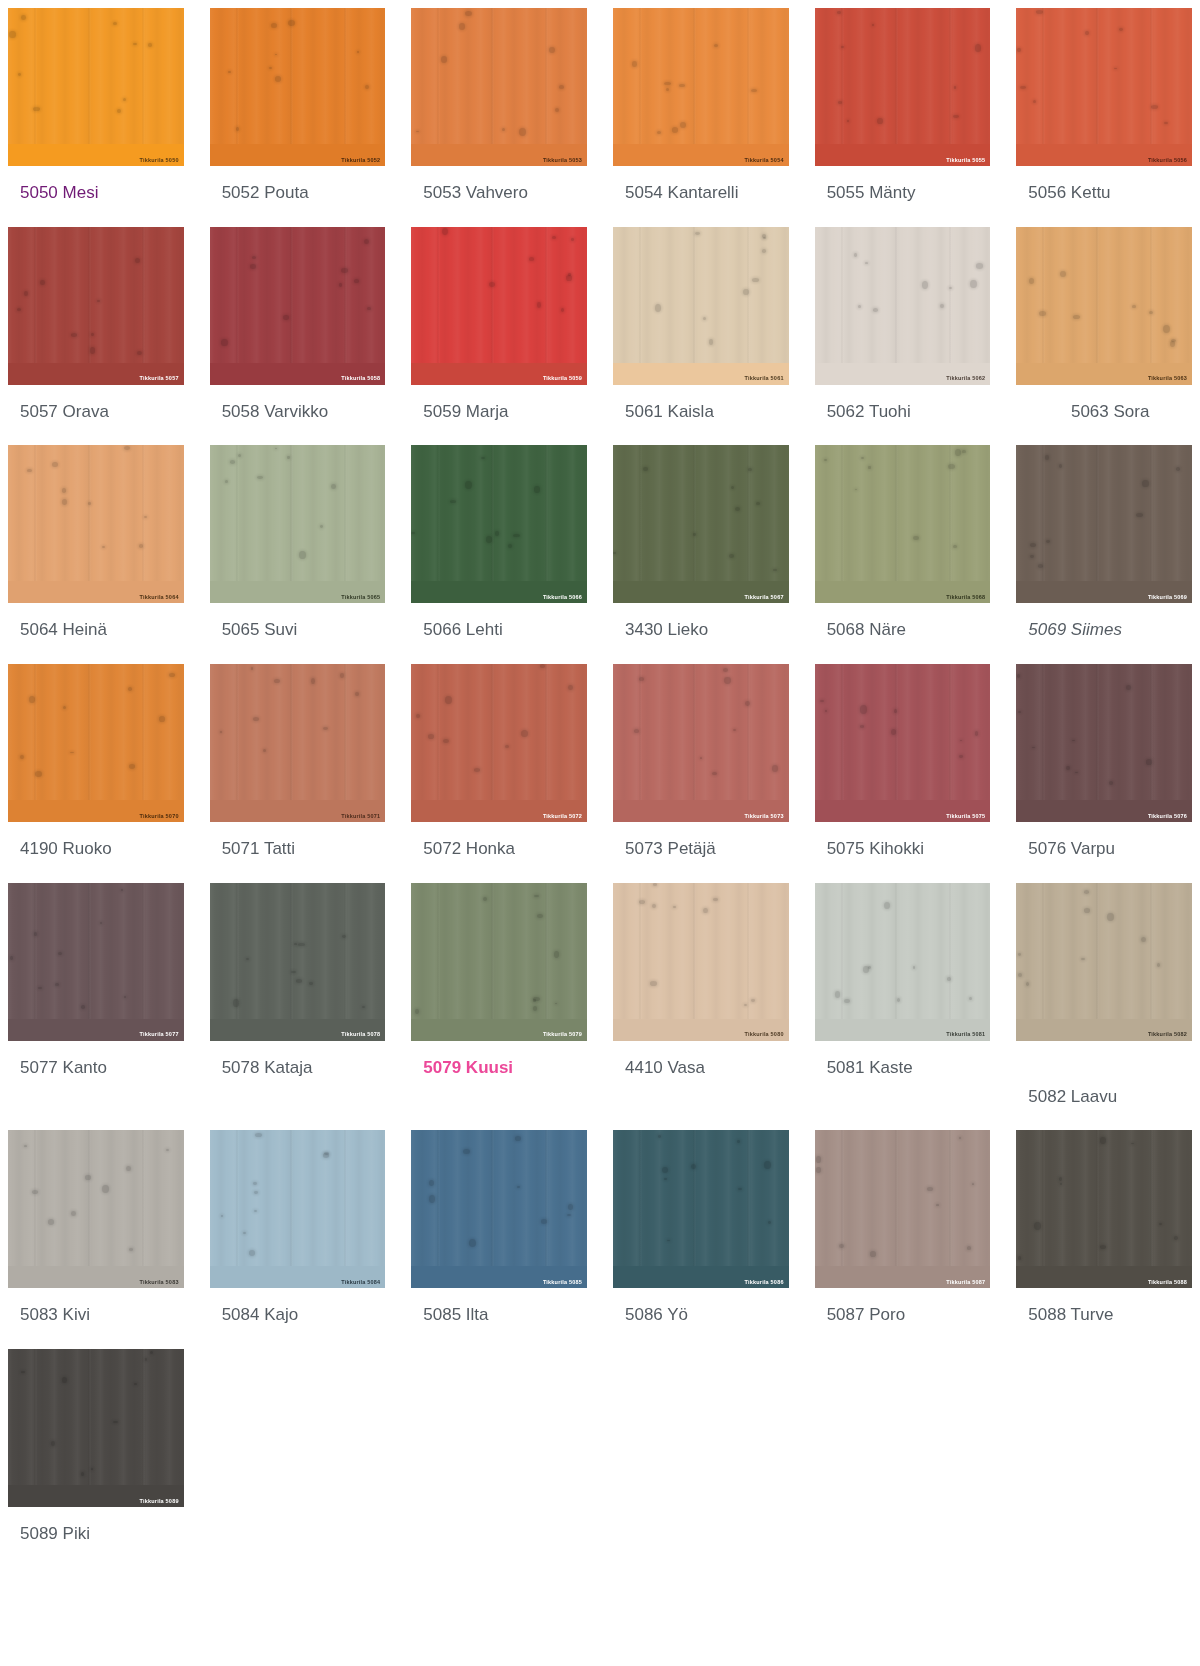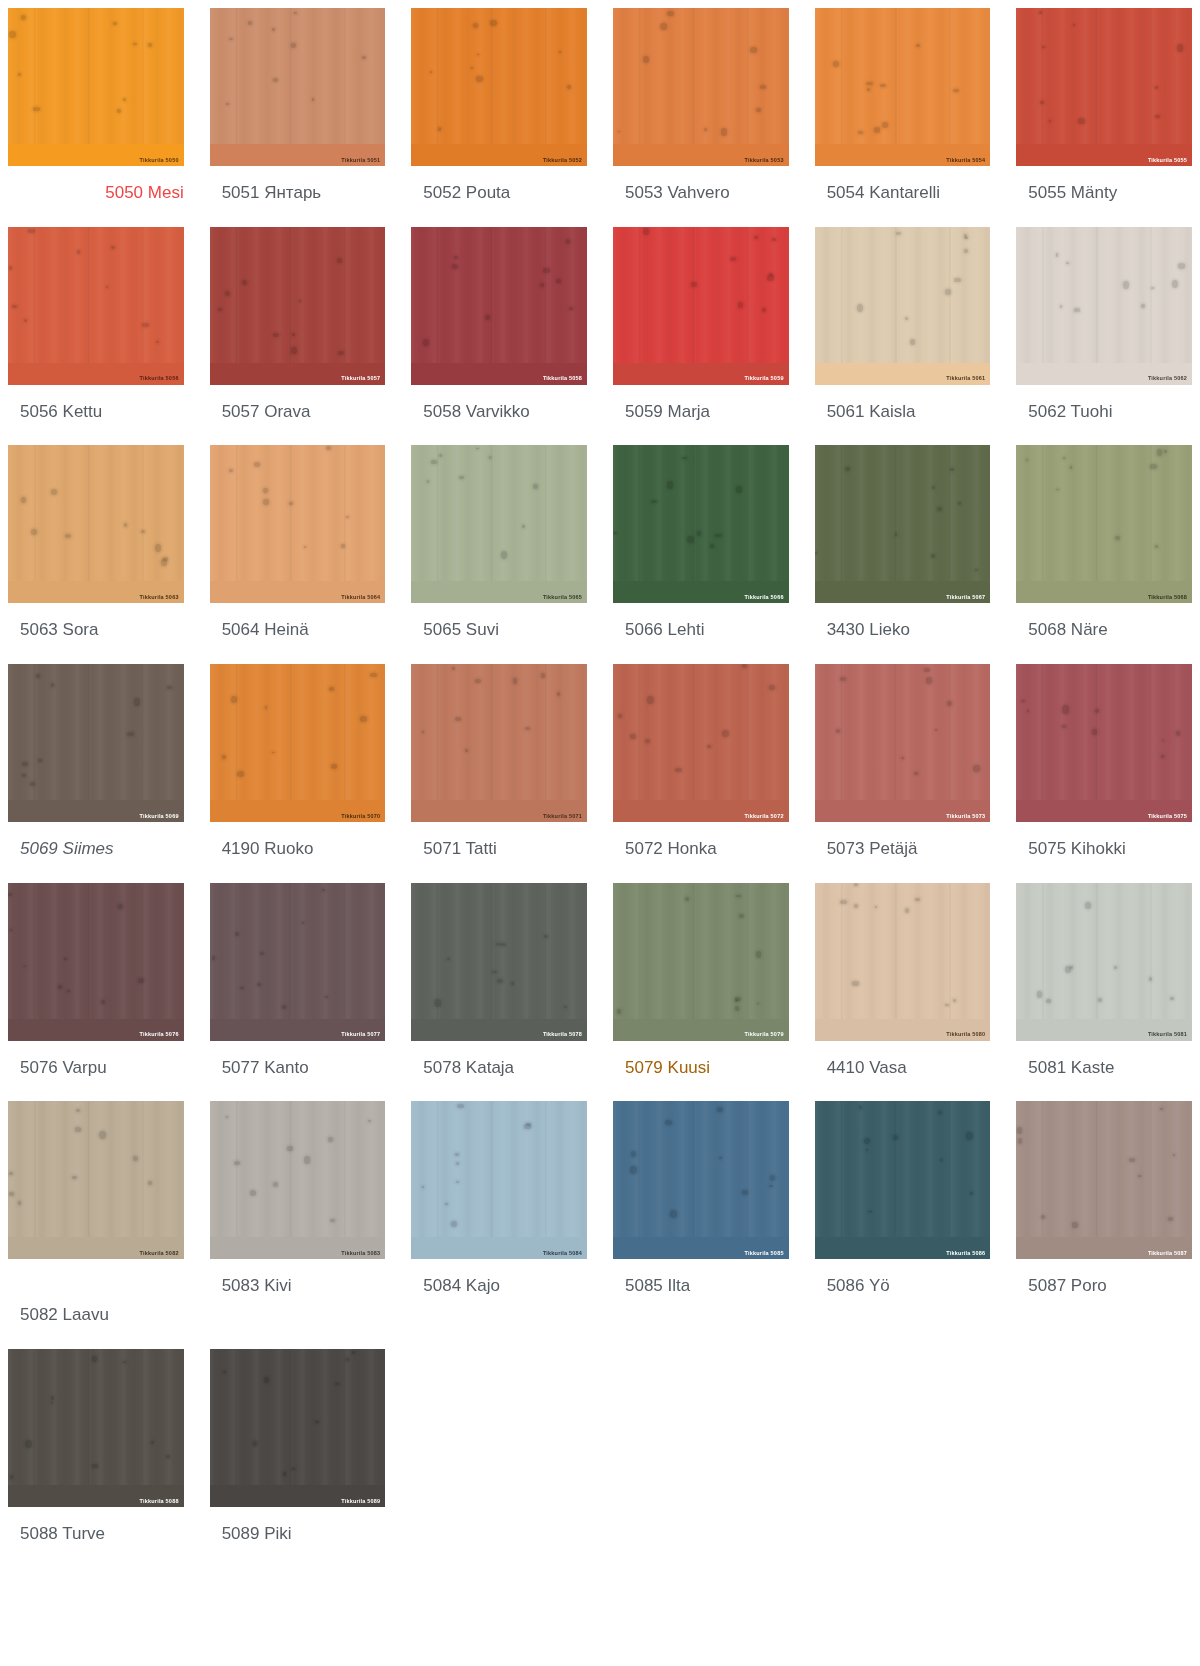--- a/index.html
+++ b/index.html
@@ -101,41 +101,21 @@
           <span style="left: 61.9401%; top: 63.6223%; width: 4.1px; height: 4px;"></span>
           <span style="left: 14.1263%; top: 62.6041%; width: 6.9px; height: 3.7px;"></span>
           <span style="left: 65.6344%; top: 56.7885%; width: 3.1px; height: 3.3px;"></span>
           <span style="left: 79.9423%; top: 22.2491%; width: 3.5px; height: 3.5px;"></span>
           <span style="left: 5.84672%; top: 41.0448%; width: 3.1px; height: 2.9px;"></span>
         </div>
         <div class="chip-band" style="background-color: rgb(245, 155, 32);">
           <div class="chip-brand" style="color: rgb(90, 58, 16);">Tikkurila 5050</div>
         </div>
       </div>
-      <div class="swatch-label" style="color: #ef4444; text-align: right;">5050 Mesi</div>
-    </div>
-    <div class="swatch-cell">
-      <div class="swatch-chip" style="background-color: rgb(204, 143, 109);">
-        <div class="wood-grain"></div>
-        <div class="wood-knots">
-          <span style="left: 86.8929%; top: 30.2597%; width: 3.4px; height: 3.3px;"></span>
-          <span style="left: 46.0932%; top: 22.189%; width: 5.8px; height: 4.5px;"></span>
-          <span style="left: 35.4148%; top: 12.4665%; width: 3.4px; height: 2.9px;"></span>
-          <span style="left: 36.2212%; top: 44.4278%; width: 4.8px; height: 4.3px;"></span>
-          <span style="left: 57.9745%; top: 57.2665%; width: 2.8px; height: 2.1px;"></span>
-          <span style="left: 47.8755%; top: 2.4327%; width: 3.2px; height: 1.7px;"></span>
-          <span style="left: 9.0675%; top: 60.3607%; width: 3px; height: 1.5px;"></span>
-          <span style="left: 10.772%; top: 19.0241%; width: 4.2px; height: 2.1px;"></span>
-          <span style="left: 21.6728%; top: 8.23771%; width: 4.2px; height: 4.2px;"></span>
-        </div>
-        <div class="chip-band" style="background-color: rgb(209, 129, 90);">
-          <div class="chip-brand" style="color: rgb(77, 42, 24);">Tikkurila 5051</div>
-        </div>
-      </div>
-      <div class="swatch-label" style="color: rgb(85, 92, 99);">5051 Янтарь</div>
+      <div class="swatch-label" style="color: #701a75;">5050 Mesi</div>
     </div>
     <div class="swatch-cell">
       <div class="swatch-chip" style="background-color: rgb(228, 128, 44);">
         <div class="wood-grain"></div>
         <div class="wood-knots">
           <span style="left: 83.7779%; top: 27.1819%; width: 2.1px; height: 1.6px;"></span>
           <span style="left: 88.4632%; top: 48.5015%; width: 3.8px; height: 4.3px;"></span>
           <span style="left: 34.9723%; top: 9.45143%; width: 5.5px; height: 5.2px;"></span>
           <span style="left: 33.937%; top: 37.5769%; width: 2.5px; height: 1.8px;"></span>
           <span style="left: 15.2004%; top: 75.5815%; width: 2.7px; height: 3.5px;"></span>
@@ -341,21 +321,21 @@
           <span style="left: 87.3103%; top: 72.2172%; width: 5.6px; height: 6.7px;"></span>
           <span style="left: 32.4915%; top: 56.0543%; width: 6.3px; height: 4px;"></span>
           <span style="left: 7.28094%; top: 32.7278%; width: 5.2px; height: 6.1px;"></span>
           <span style="left: 75.6689%; top: 53.4909%; width: 3.7px; height: 3.3px;"></span>
           <span style="left: 24.6874%; top: 27.7313%; width: 6px; height: 6.1px;"></span>
         </div>
         <div class="chip-band" style="background-color: rgb(220, 166, 108);">
           <div class="chip-brand" style="color: rgb(77, 50, 20);">Tikkurila 5063</div>
         </div>
       </div>
-      <div class="swatch-label" style="color: rgb(85, 92, 99);">5063 Sora</div>
+      <div class="swatch-label" style="color: rgb(85, 92, 99); text-align: center;">5063 Sora</div>
     </div>
     <div class="swatch-cell">
       <div class="swatch-chip" style="background-color: rgb(227, 164, 114);">
         <div class="wood-grain"></div>
         <div class="wood-knots">
           <span style="left: 11.0159%; top: 14.6926%; width: 4.3px; height: 3.9px;"></span>
           <span style="left: 77.4208%; top: 44.5832%; width: 3px; height: 1.8px;"></span>
           <span style="left: 30.6136%; top: 27.2484%; width: 4.6px; height: 4.1px;"></span>
           <span style="left: 45.4295%; top: 35.9959%; width: 3.7px; height: 2.4px;"></span>
           <span style="left: 53.5766%; top: 63.678%; width: 2.5px; height: 2px;"></span>
@@ -641,21 +621,21 @@
           <span style="left: 71.6099%; top: 19.8498%; width: 5.4px; height: 4.1px;"></span>
           <span style="left: 40.8416%; top: 8.95567%; width: 4.3px; height: 4.2px;"></span>
           <span style="left: 81.1755%; top: 43.4518%; width: 5px; height: 6.3px;"></span>
           <span style="left: 69.3002%; top: 72.1922%; width: 6.5px; height: 4px;"></span>
           <span style="left: 69.4465%; top: 73.6232%; width: 2.7px; height: 2.5px;"></span>
         </div>
         <div class="chip-band" style="background-color: rgb(121, 134, 105);">
           <div class="chip-brand" style="color: rgb(255, 255, 255);">Tikkurila 5079</div>
         </div>
       </div>
-      <div class="swatch-label" style="color: #a16207;">5079 Kuusi</div>
+      <div class="swatch-label" style="color: #ec4899; font-weight: bold;">5079 Kuusi</div>
     </div>
     <div class="swatch-cell">
       <div class="swatch-chip" style="background-color: rgb(220, 194, 168);">
         <div class="wood-grain"></div>
         <div class="wood-knots">
           <span style="left: 74.3179%; top: 76.7173%; width: 3.4px; height: 2.2px;"></span>
           <span style="left: 22.3164%; top: 13.199%; width: 4.3px; height: 4.8px;"></span>
           <span style="left: 34.4148%; top: 14.8881%; width: 2.1px; height: 2px;"></span>
           <span style="left: 14.6251%; top: 10.9678%; width: 6.8px; height: 4.1px;"></span>
           <span style="left: 57.1258%; top: 9.90083%; width: 4.6px; height: 2.4px;"></span>

